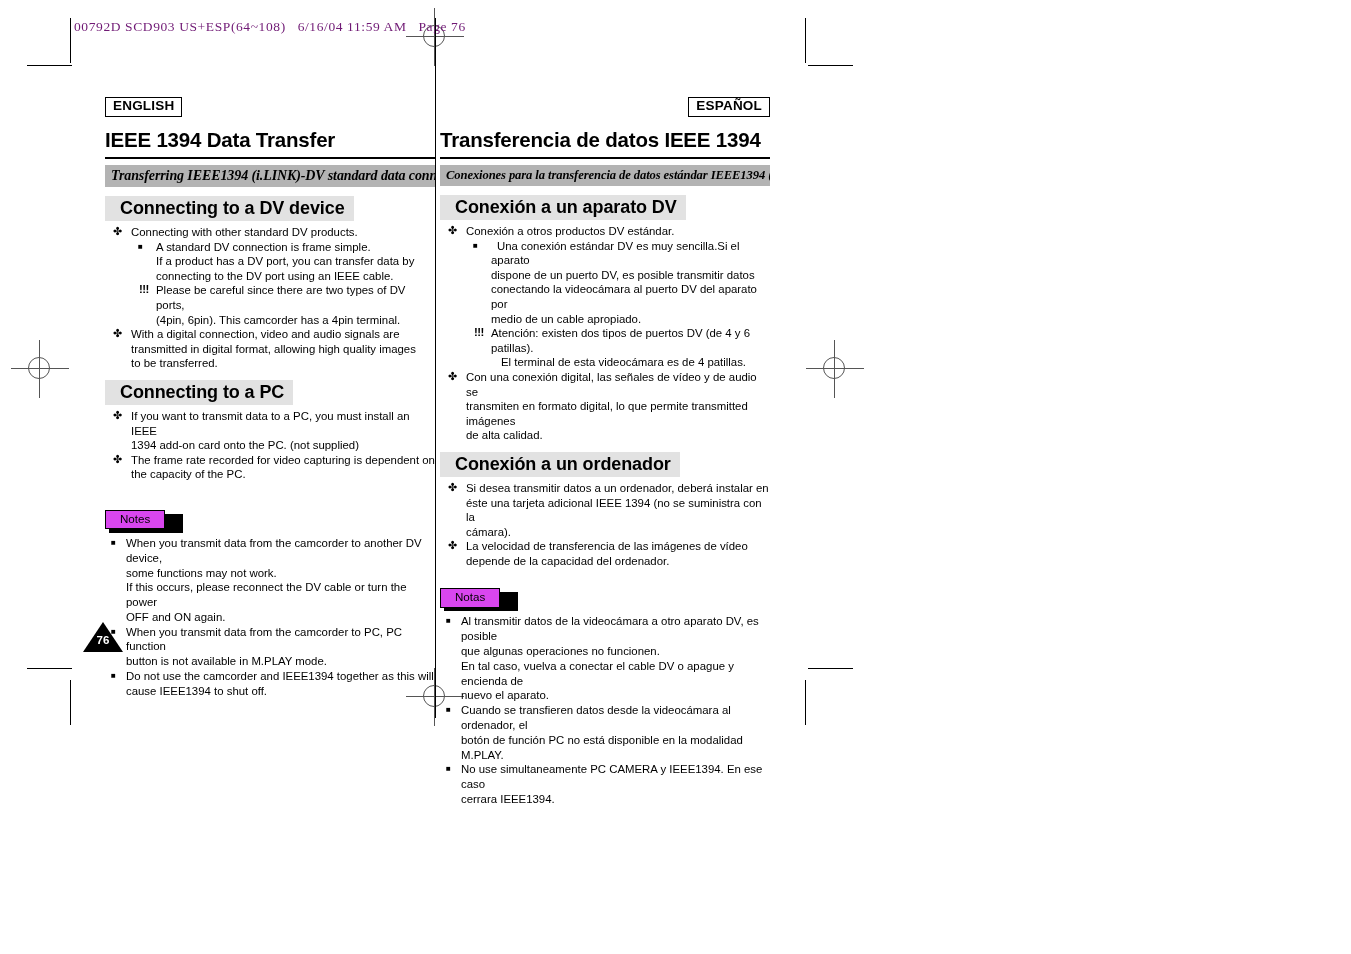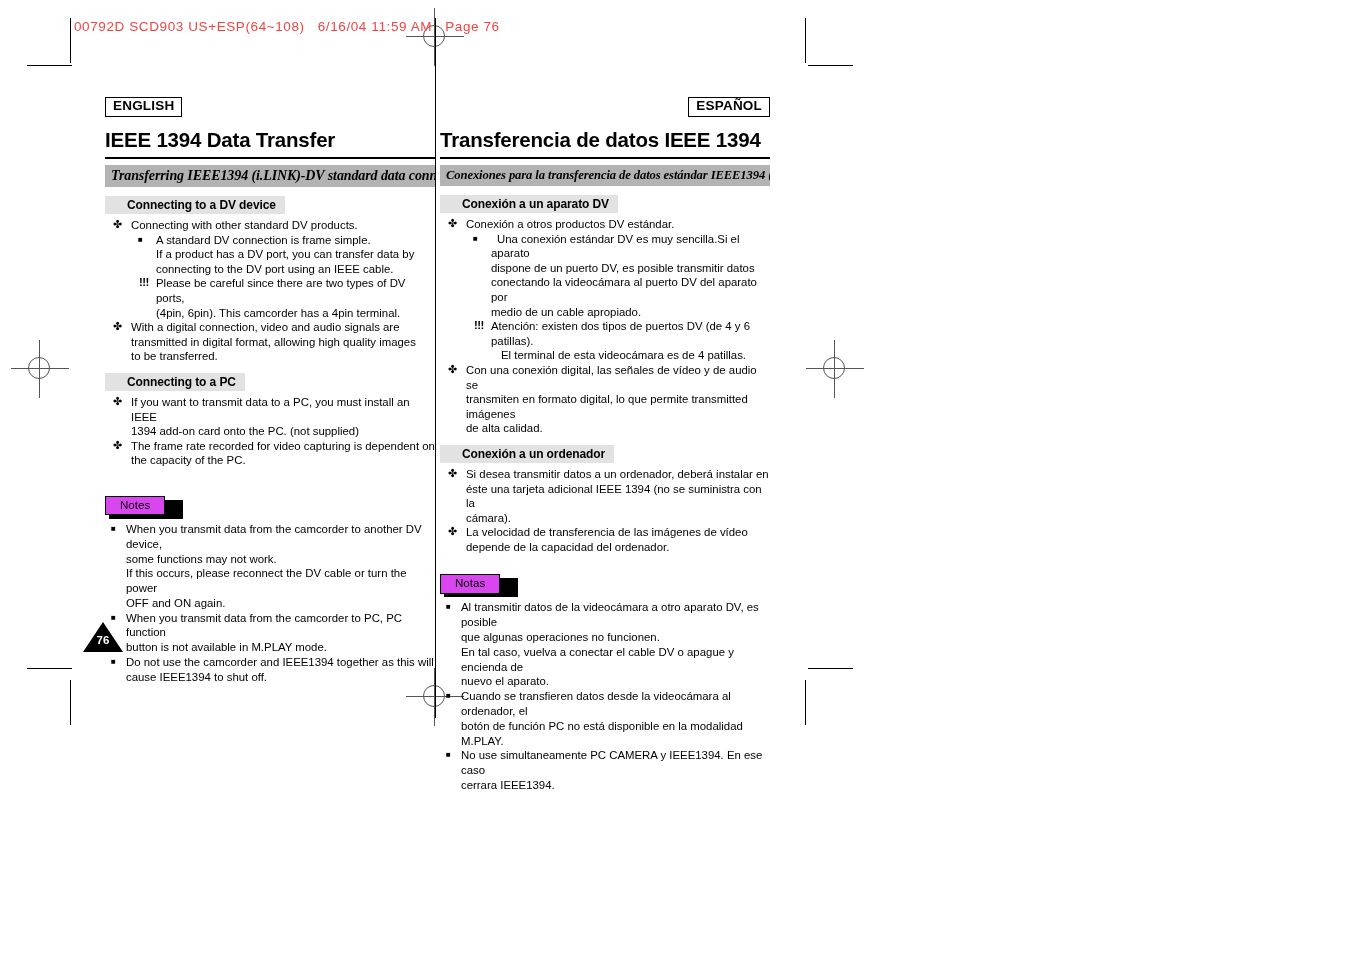--- a/index.html
+++ b/index.html
@@ -51,25 +51,25 @@
     top: 22px; left: -6px;
     height: 0; width: 58px;
     border-top: 1px solid #555;
   }
 
   
   .file-header {
     position: absolute;
     left: 74px;
     top: 19px;
-    font-family: Liberation Sans, sans-serif;
+    font-family: Liberation Serif, serif;
     font-size: 13.5px;
     letter-spacing: 0.6px;
     white-space: pre;
-    color: #ef4444;
+    color: #701a75;
   }
 
   
   .spread {
     position: absolute;
     left: 0; top: 0;
     width: 1351px; height: 954px;
   }
   .gutter {
     position: absolute;
@@ -128,23 +128,23 @@
     white-space: nowrap;
     overflow: hidden;
     letter-spacing: -0.1px;
   }
   .subtitle-bar.es { font-size: 12.6px; }
 
   
   .section-head {
     display: inline-block;
     background: #e2e2e2;
-    font-size: 12px;
-    font-weight: bold;
-    padding: 2px 9px 2px 22px;
+    font-size: 18px;
+    font-weight: bold;
+    padding: 2px 9px 2px 15px;
     margin-top: 9px;
     letter-spacing: -0.1px;
   }
 
   
   ul.blist {
     list-style: none;
     margin: 4px 0 0 0;
     padding: 0;
   }

